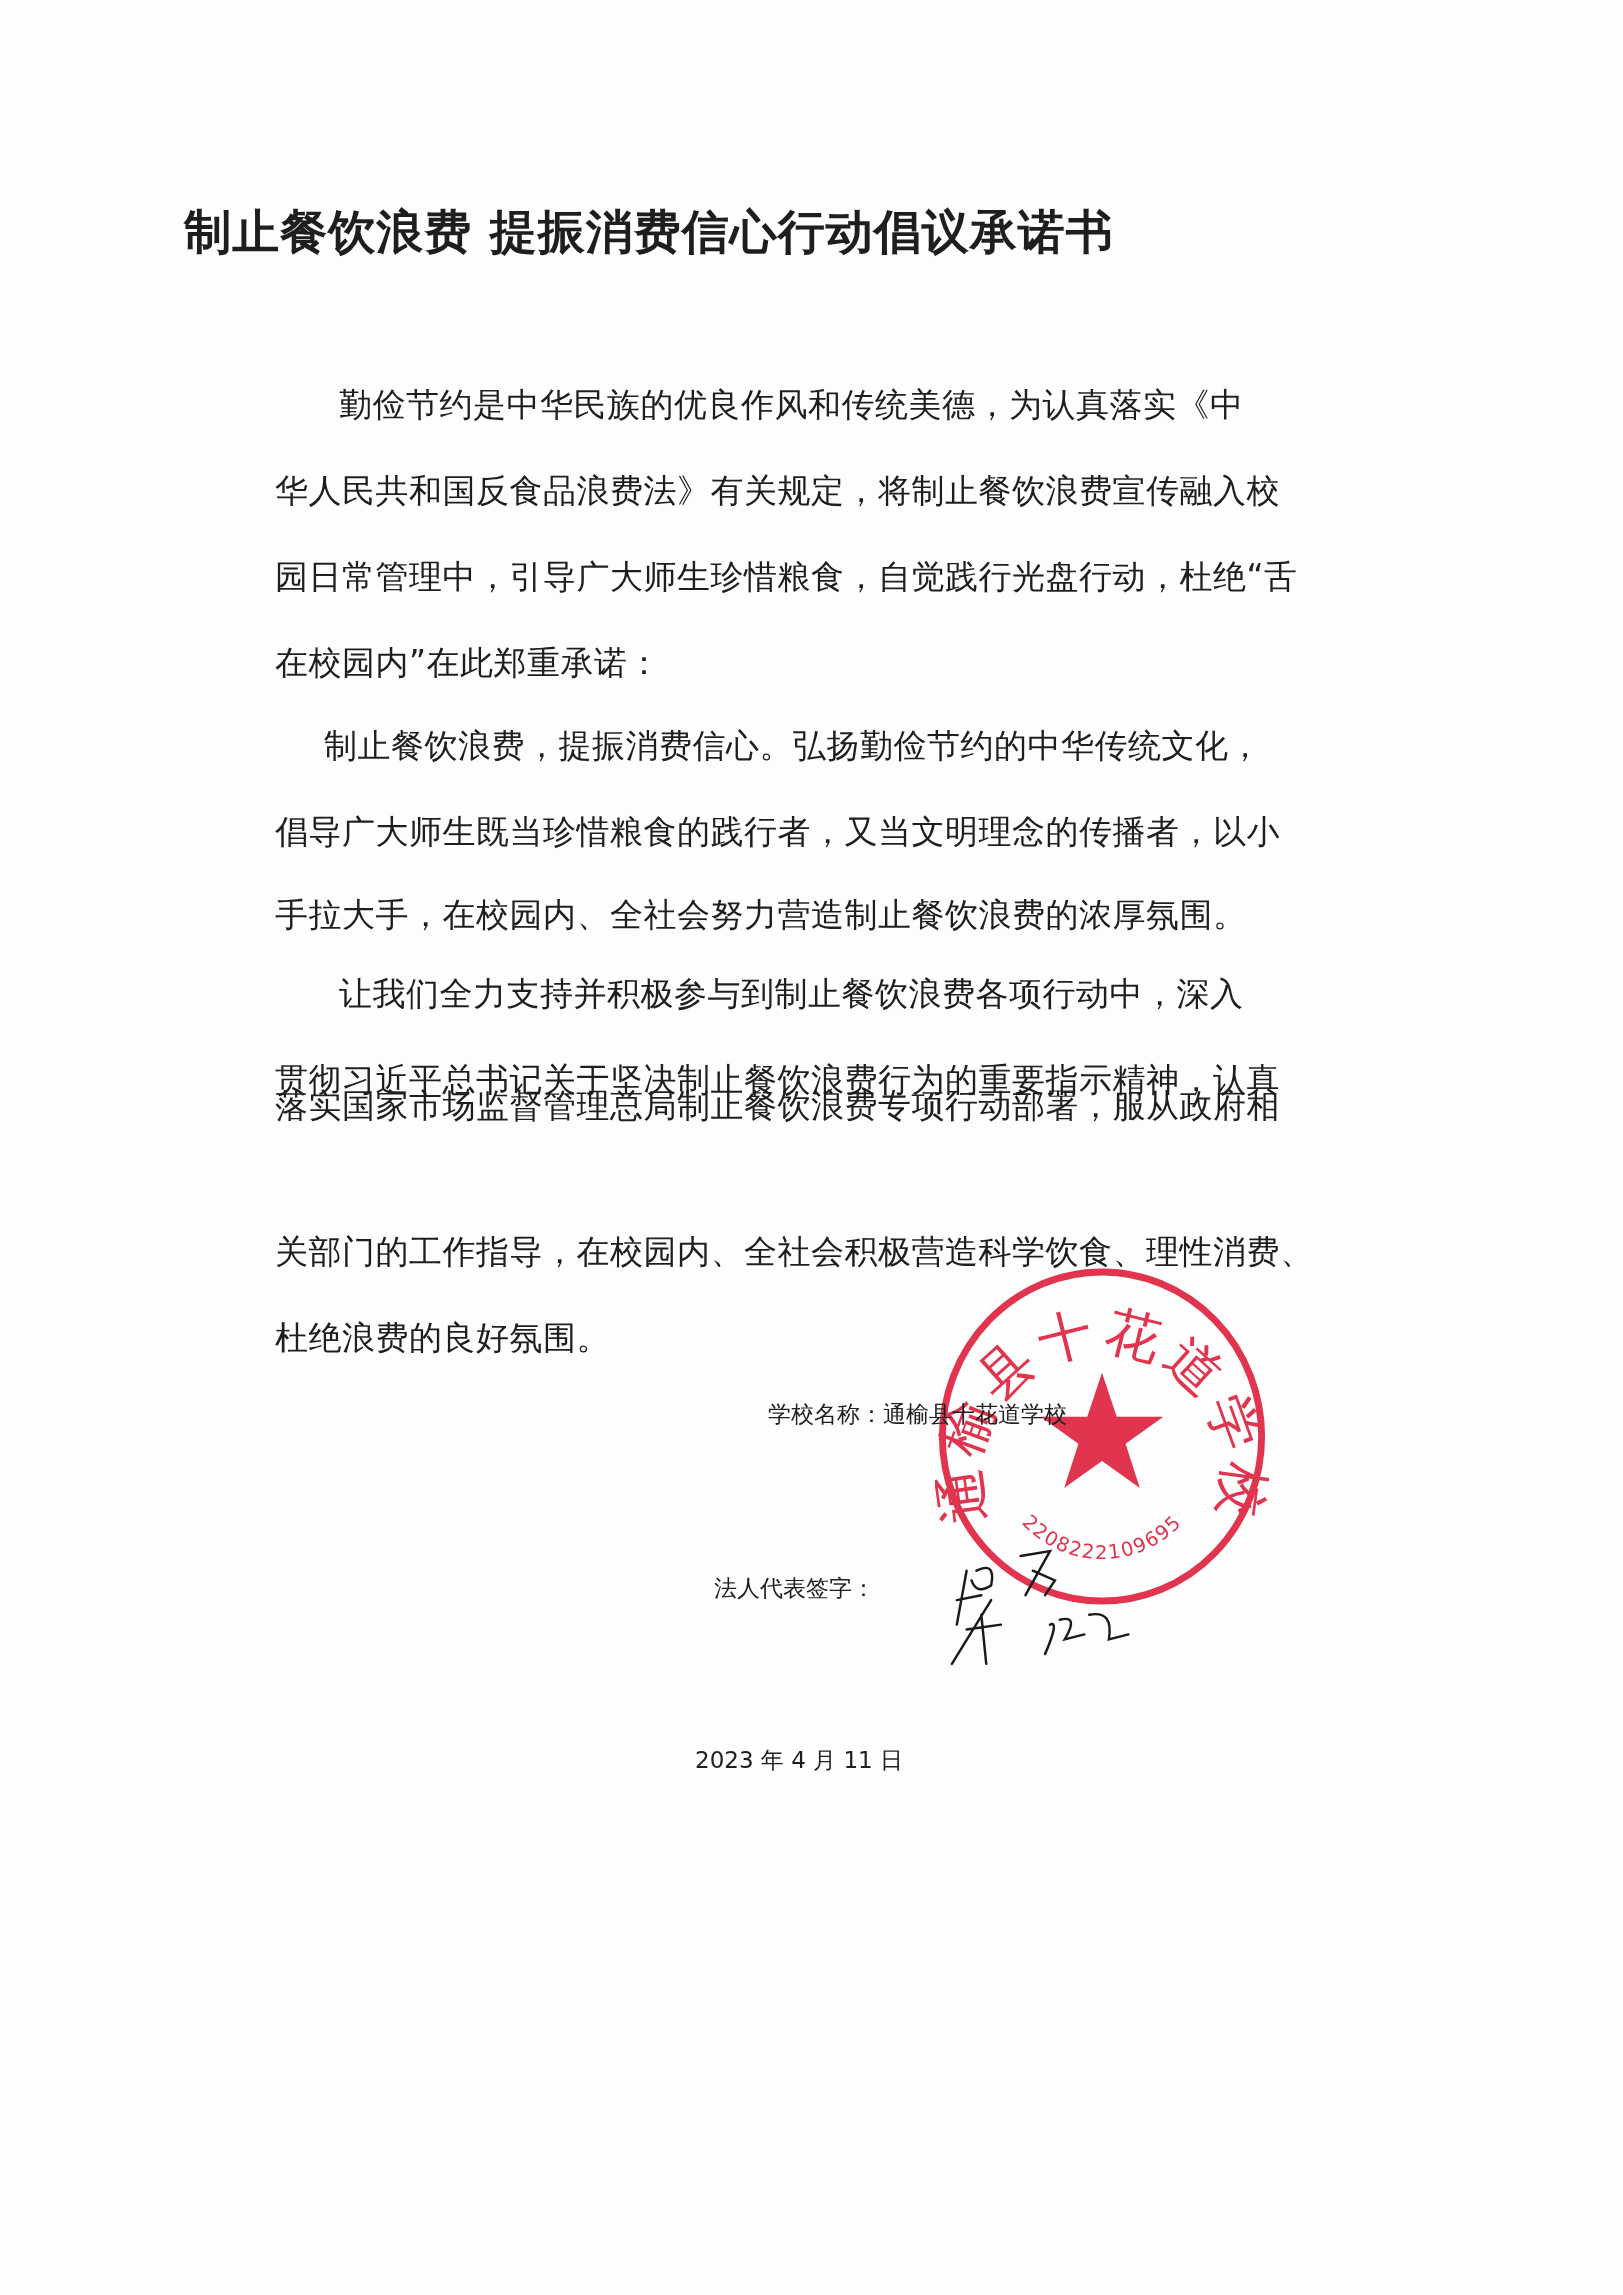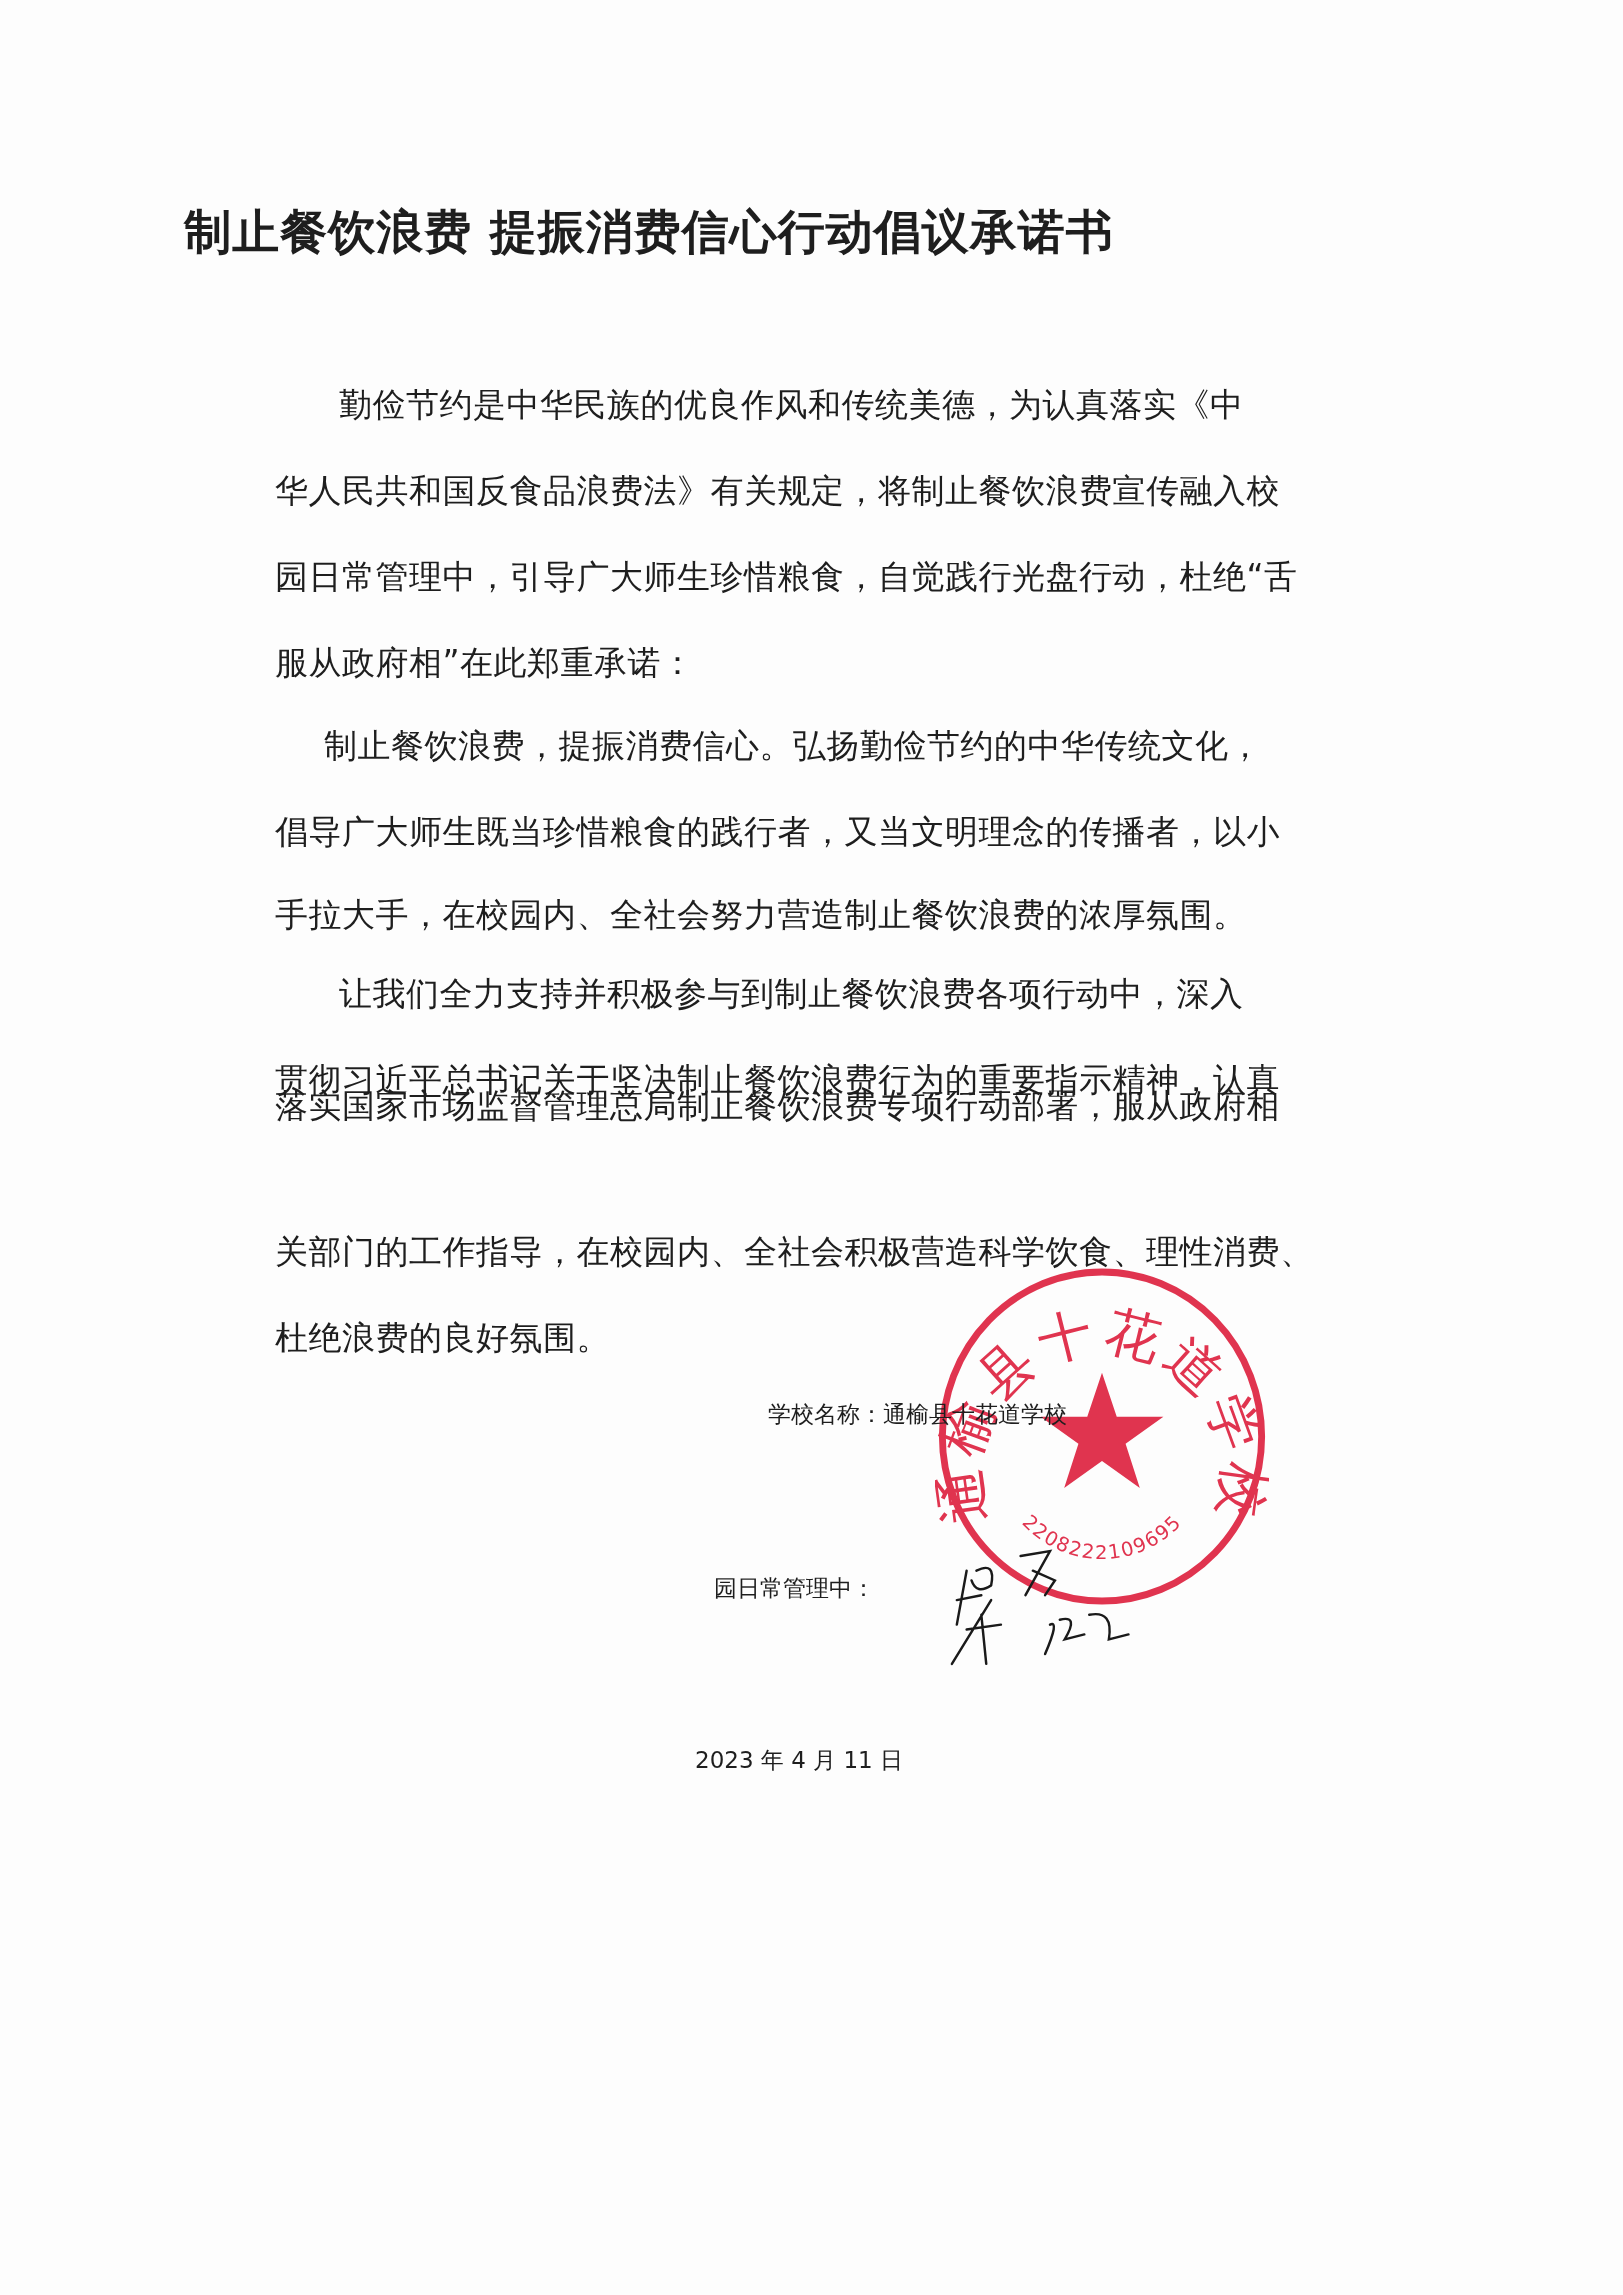--- a/index.html
+++ b/index.html
@@ -15,21 +15,21 @@
 </style>
 </head>
 <body>
 
 <div>
   <div class="title">制止餐饮浪费  提振消费信心行动倡议承诺书</div>
 
   <div class="line" style="top:383px; padding-left:64px; width:1036px;">勤俭节约是中华民族的优良作风和传统美德，为认真落实《中</div>
   <div class="line" style="top:469px;">华人民共和国反食品浪费法》有关规定，将制止餐饮浪费宣传融入校</div>
   <div class="line" style="top:555px;">园日常管理中，引导广大师生珍惜粮食，自觉践行光盘行动，杜绝“舌</div>
-  <div class="line" style="top:641px;">服从政府相”在此郑重承诺：</div>
+  <div class="line" style="top:641px;">在校园内”在此郑重承诺：</div>
 
   <div class="line" style="top:724px; padding-left:49px; width:1051px;">制止餐饮浪费，提振消费信心。弘扬勤俭节约的中华传统文化，</div>
   <div class="line" style="top:810px;">倡导广大师生既当珍惜粮食的践行者，又当文明理念的传播者，以小</div>
   <div class="line" style="top:893px;">手拉大手，在校园内、全社会努力营造制止餐饮浪费的浓厚氛围。</div>
 
   <div class="line" style="top:972px; padding-left:64px; width:1036px;">让我们全力支持并积极参与到制止餐饮浪费各项行动中，深入</div>
   <div class="line" style="top:1058px;">贯彻习近平总书记关于坚决制止餐饮浪费行为的重要指示精神，认真</div>
   <div class="line" style="top:1084px;">落实国家市场监督管理总局制止餐饮浪费专项行动部署，服从政府相</div>
   <div class="line" style="top:1230px;">关部门的工作指导，在校园内、全社会积极营造科学饮食、理性消费、</div>
   <div class="line" style="top:1316px;">杜绝浪费的良好氛围。</div>
@@ -46,21 +46,21 @@
     <polygon fill="#e0344f" points="340,215 370,305 465,305 388,360 417,450 340,395 263,450 292,360 215,305 310,305"></polygon>
     <text font-size="40" fill="#e0344f" font-family="DejaVu Sans, sans-serif" letter-spacing="3">
       <textPath href="#arcBot" startOffset="50%" text-anchor="middle">2208222109695</textPath>
     </text>
   </svg>
 
   <div class="sig" style="left:768px; top:1399px;">
     <span>学校名称：</span><span>通榆县十花道学校</span>
   </div>
 
-  <div class="sig" style="left:714px; top:1573px;">园日常管理中：</div>
+  <div class="sig" style="left:714px; top:1573px;">法人代表签字：</div>
   <svg class="signature" viewBox="0 0 420 260">
     <g fill="none" stroke="#1a1a1a" stroke-width="5" stroke-linecap="round">
       <path d="M40 60 L20 170 M20 120 L70 110 M60 60 Q100 40 90 90 Q60 110 50 80"></path>
       <path d="M90 120 L10 250 M40 180 L110 170 M70 150 L80 250"></path>
       <path d="M150 30 L210 20 L160 110 M175 60 L220 80 L200 110"></path>
       <path d="M210 170 Q230 160 200 230 M230 160 Q270 150 240 200 L280 190 M290 150 Q340 140 330 200 L370 190"></path>
     </g>
   </svg>
 
   <div class="sig" style="left:695px; top:1745px;">2023 年  4 月  11 日</div>

